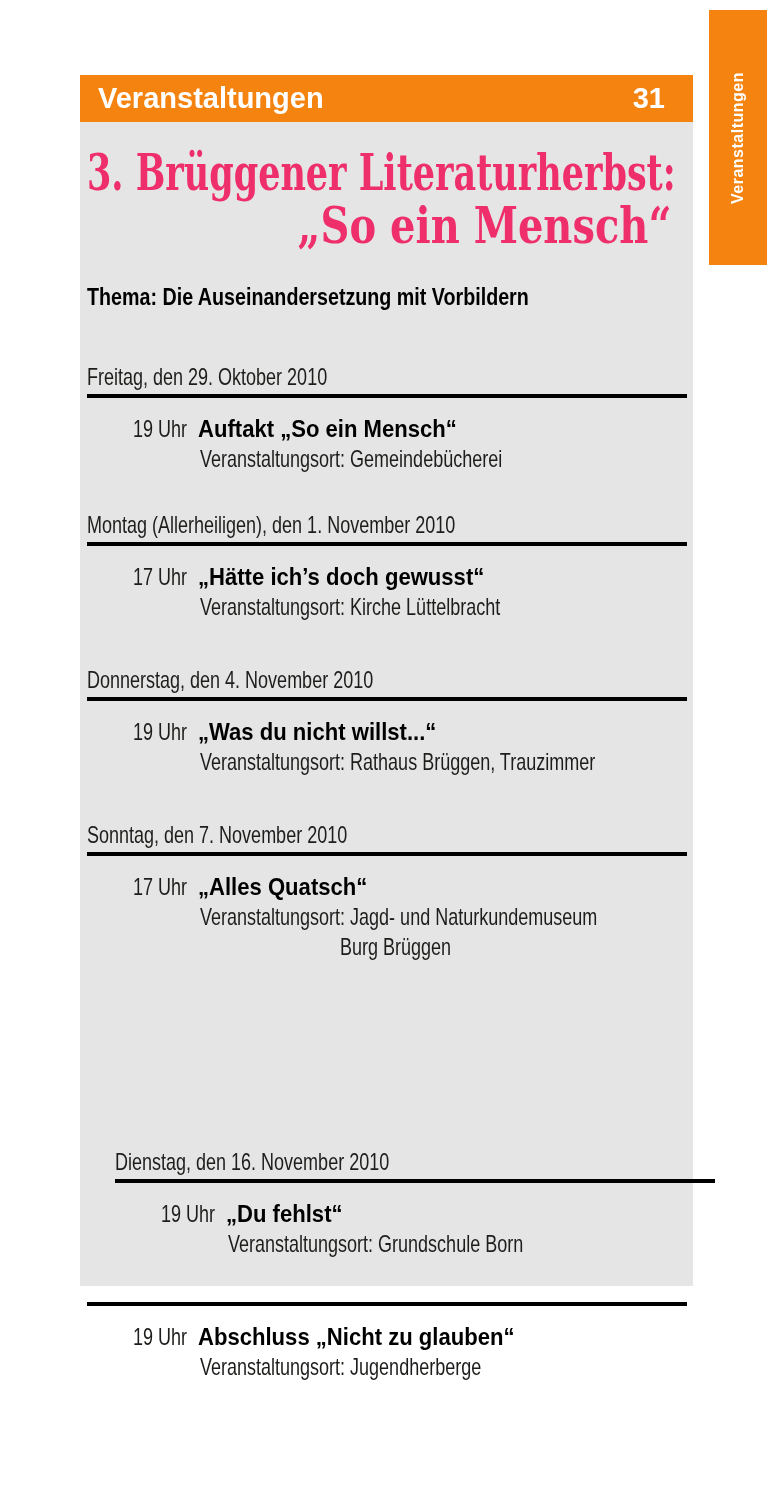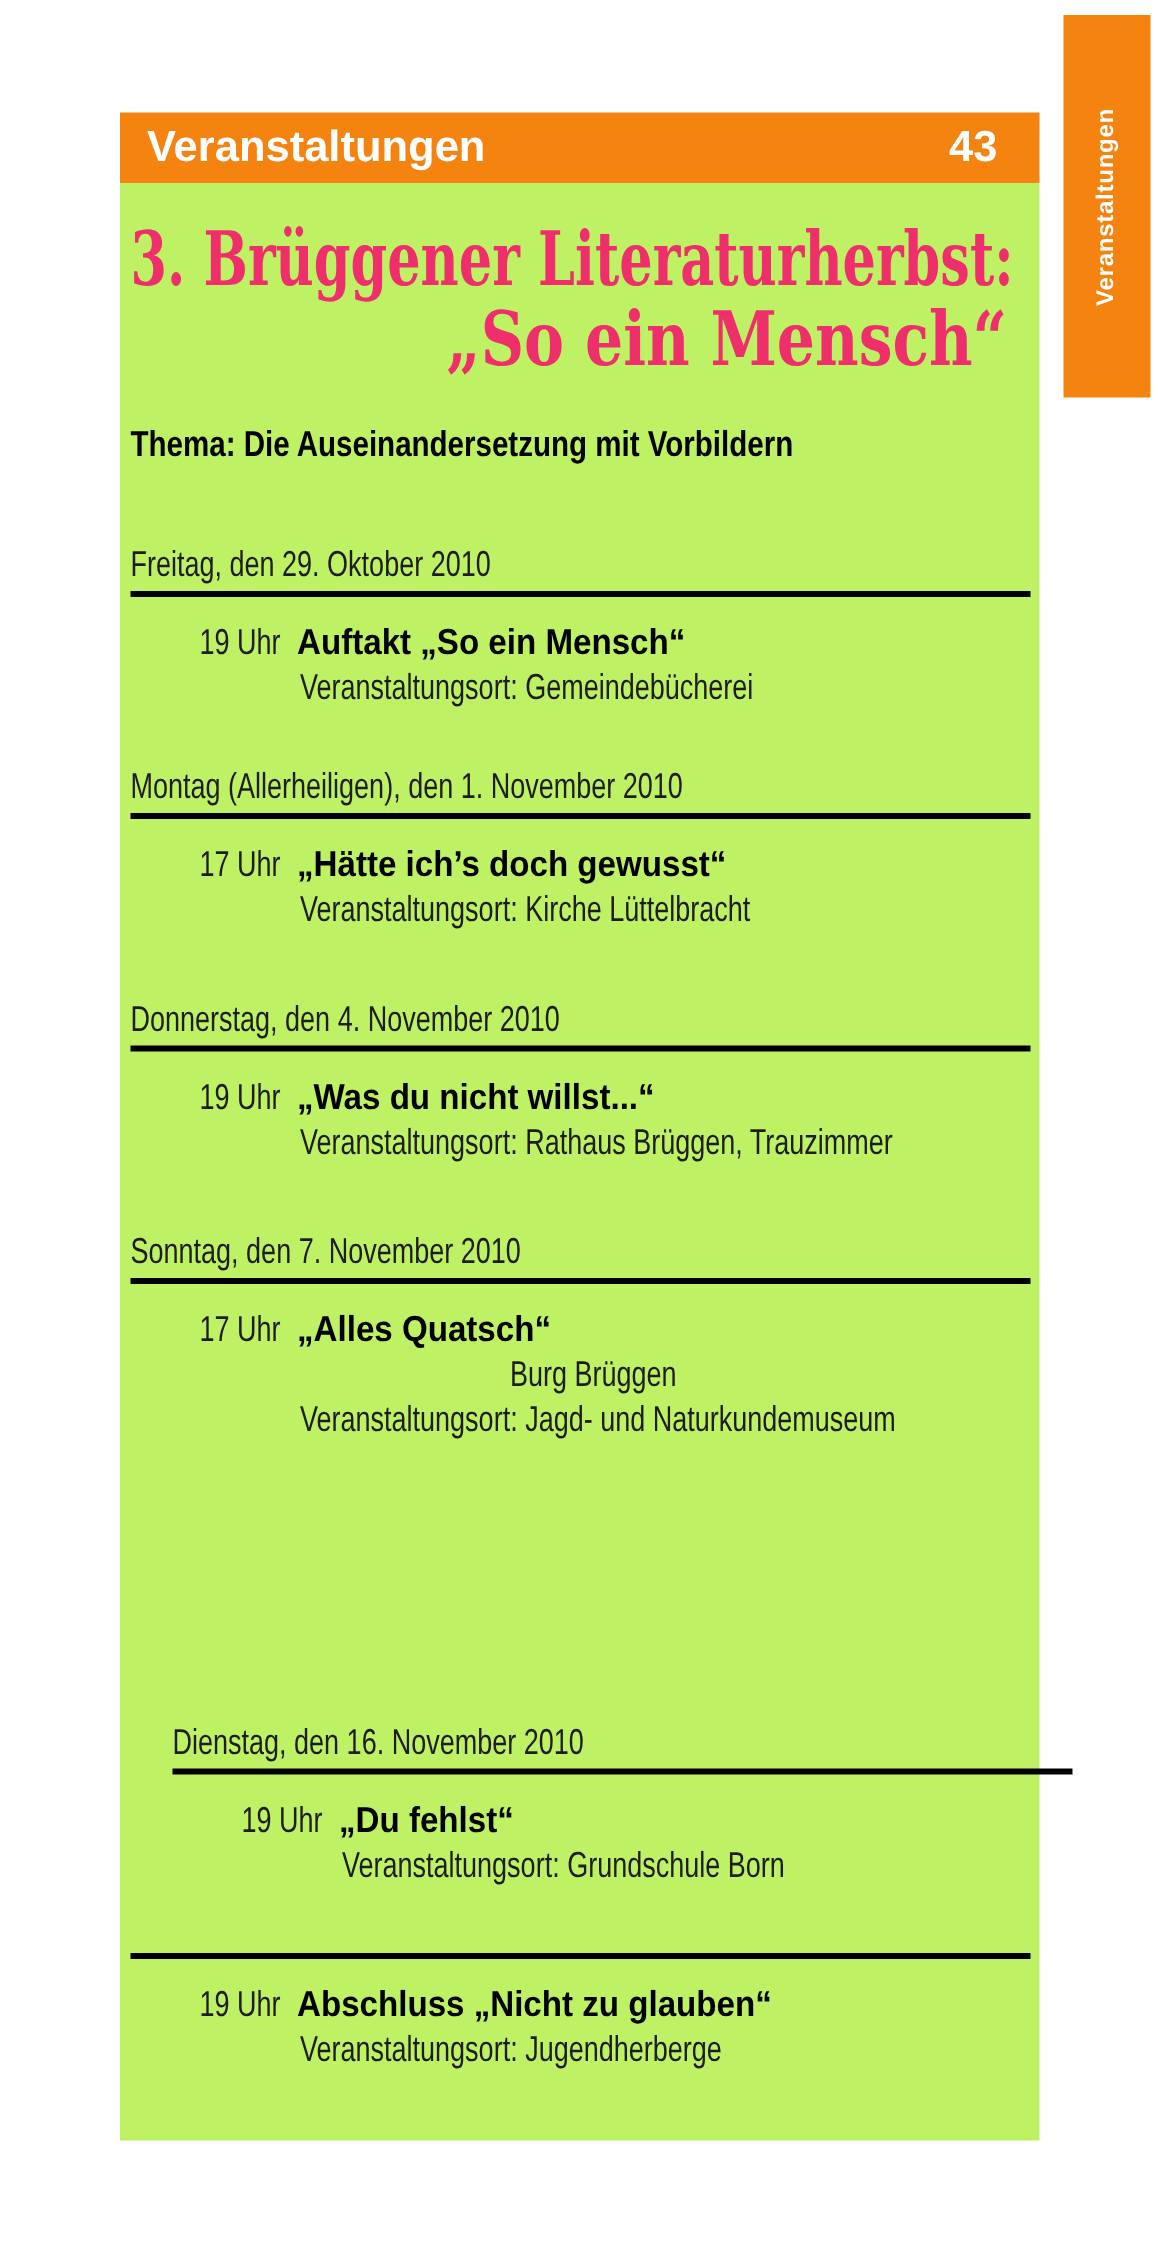--- a/index.html
+++ b/index.html
@@ -47,22 +47,22 @@
   }
   .bar-title, .bar-page {
     color: #ffffff;
     font-weight: bold;
     font-size: 29px;
     line-height: 47px;
     white-space: nowrap;
   }
   .content {
     position: relative;
-    background: #bef264;
-    height: 1305px;
+    background: #e5e5e5;
+    height: 1164px;
   }
 
   
   .main-title-1, .main-title-2 {
     position: absolute;
     font-family: "DejaVu Serif", serif;
     font-weight: bold;
     font-size: 50px;
     line-height: 50px;
     color: #EE2F6C;
@@ -138,21 +138,21 @@
 </head>
 <body>
 
 <div class="side-tab">
   <span class="side-tab-text">Veranstaltungen</span>
 </div>
 
 <div class="panel">
   <div class="bar">
     <span class="bar-title">Veranstaltungen</span>
-    <span class="bar-page">43</span>
+    <span class="bar-page">31</span>
   </div>
 
   <div class="content">
     <div class="main-title-1">
       <span class="t1s">3. Brüggener Literaturherbst:</span>
     </div>
     <div class="main-title-2">
       <span class="t2s">„So ein Mensch“</span>
     </div>
 
@@ -189,22 +189,22 @@
       <div class="loc"><span class="sx75">Veranstaltungsort: Rathaus Brüggen, Trauzimmer</span></div>
       <div class="loc loc2"></div>
     </div>
 
     <div class="section s3">
       <div class="date"><span class="sx75">Sonntag, den 7. November 2010</span></div>
       <div class="rule"></div>
       <div class="row">
         <span class="time"><span class="sx75">17 Uhr</span></span><span class="etitle"><span class="sx92">„Alles Quatsch“</span></span>
       </div>
+      <div class="loc"><span class="sx75">Veranstaltungsort: Jagd- und Naturkundemuseum</span></div>
       <div class="loc loc2"><span class="sx75">Burg Brüggen</span></div>
-      <div class="loc"><span class="sx75">Veranstaltungsort: Jagd- und Naturkundemuseum</span></div>
     </div>
 
 
     <div class="section s5">
       <div class="date"><span class="sx75">Dienstag, den 16. November 2010</span></div>
       <div class="rule"></div>
       <div class="row">
         <span class="time"><span class="sx75">19 Uhr</span></span><span class="etitle"><span class="sx92">„Du fehlst“</span></span>
       </div>
       <div class="loc"><span class="sx75">Veranstaltungsort: Grundschule Born</span></div>

